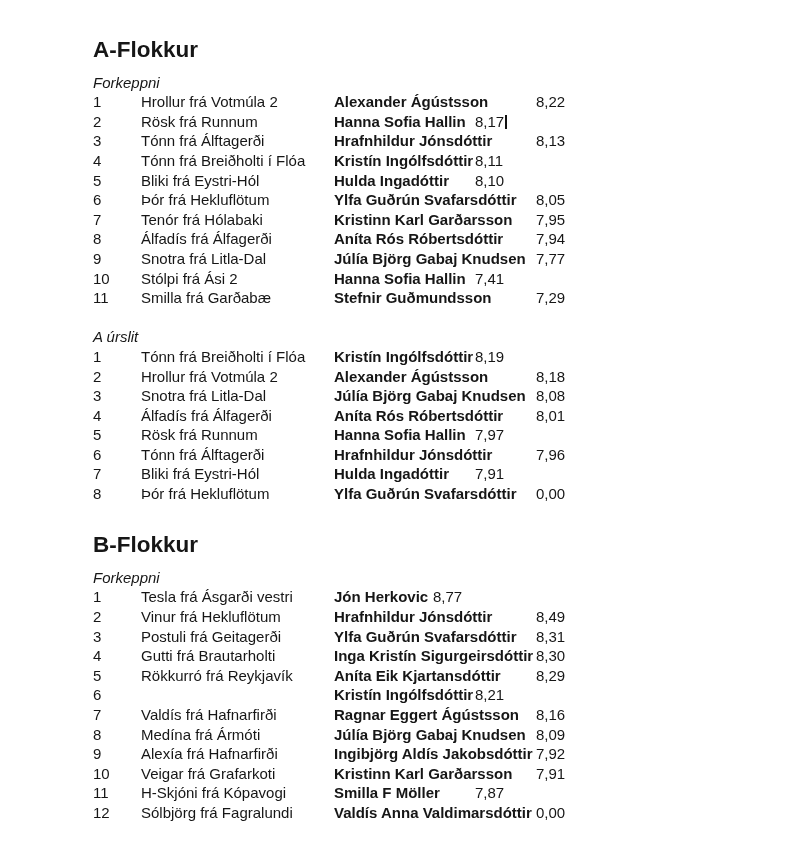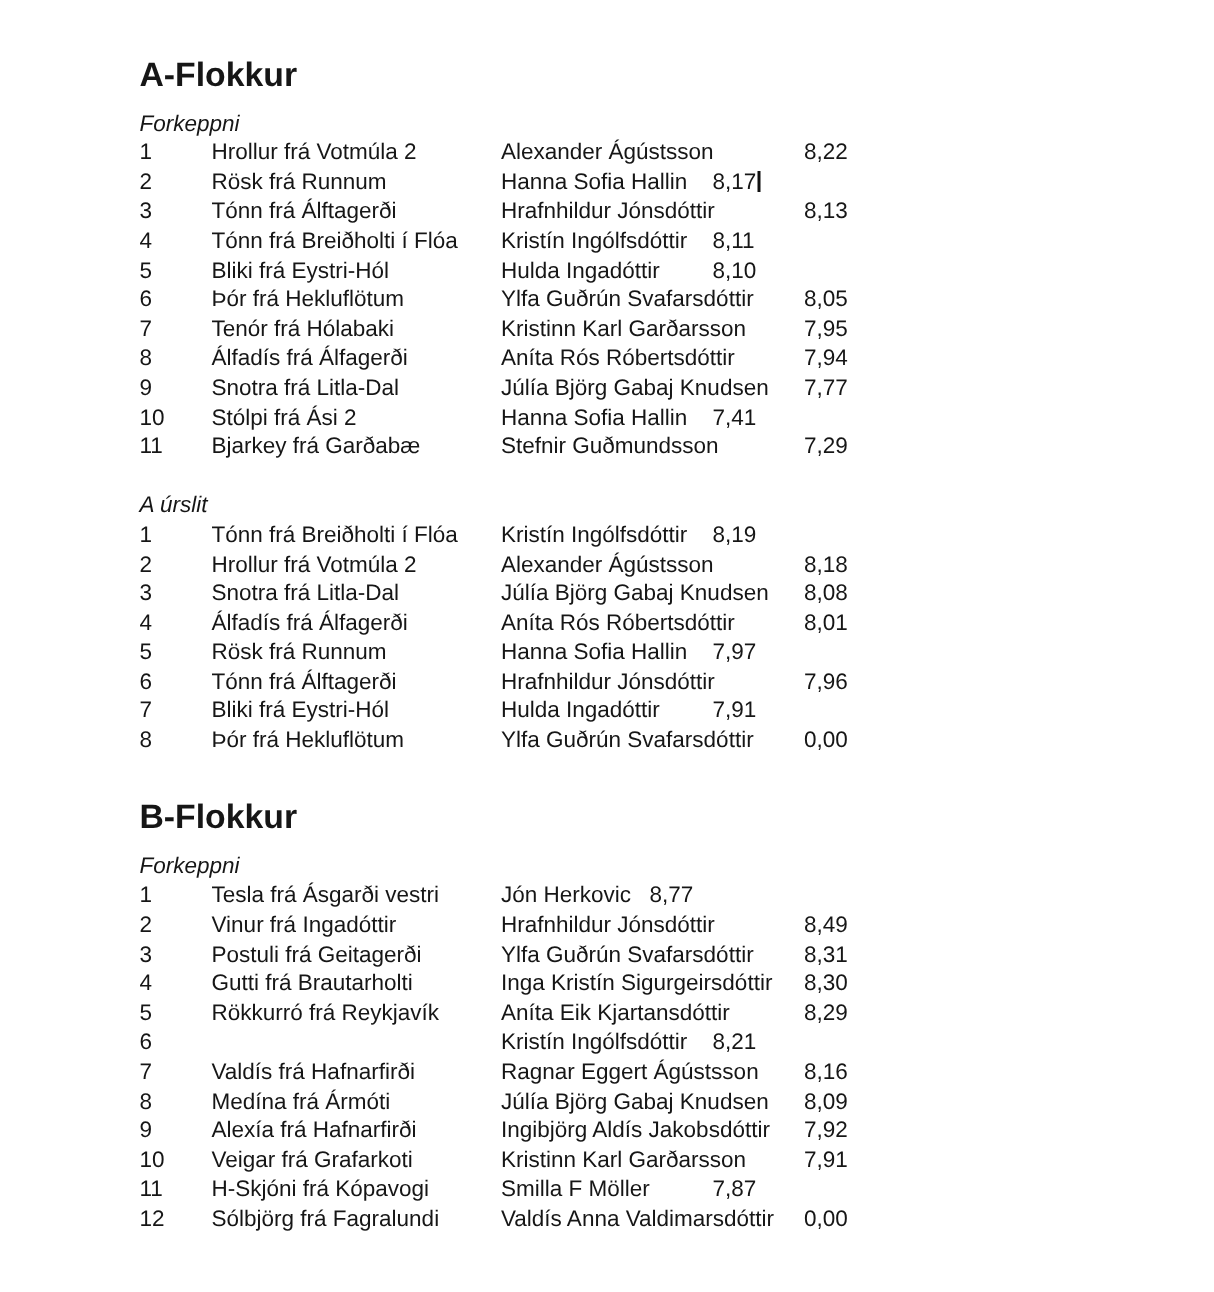--- a/index.html
+++ b/index.html
@@ -39,21 +39,21 @@
   }
   .row {
     position: relative;
     height: 19.6px;
     line-height: 19.6px;
     white-space: nowrap;
   }
   .cell { position: absolute; top: 0; white-space: nowrap; }
   .cell-rank  { left: 93px; }
   .cell-horse { left: 141px; }
-  .cell-rider { left: 334px; }
+  .cell-rider { left: 334px; font-weight: bold; }
   .cell-score.score-near { left: 433px; }
   .cell-score.score-mid  { left: 475px; }
   .cell-score.score-far  { left: 524px; margin-left: 12px; }
 
   .caret {
     display: inline-block;
     width: 1.5px;
     height: 14.5px;
     background: #111111;
     margin-left: 1px;
@@ -123,21 +123,21 @@
     <span class="cell cell-score score-far"><span>7,77</span></span>
   </div>
         <div class="row">
     <span class="cell cell-rank">10</span>
     <span class="cell cell-horse">Stólpi frá Ási 2</span>
     <span class="cell cell-rider">Hanna Sofia Hallin</span>
     <span class="cell cell-score score-mid"><span>7,41</span></span>
   </div>
         <div class="row">
     <span class="cell cell-rank">11</span>
-    <span class="cell cell-horse">Bjarkey frá Garðabæ</span>
+    <span class="cell cell-horse">Smilla frá Garðabæ</span>
     <span class="cell cell-rider">Stefnir Guðmundsson</span>
     <span class="cell cell-score score-far"><span>7,29</span></span>
   </div>
       </div>
       <div class="subsection">
     <div class="subsection-label">A úrslit</div>
   <div class="row">
     <span class="cell cell-rank">1</span>
     <span class="cell cell-horse">Tónn frá Breiðholti í Flóa</span>
     <span class="cell cell-rider">Kristín Ingólfsdóttir</span>
@@ -192,21 +192,21 @@
   <div class="subsection">
     <div class="subsection-label">Forkeppni</div>
   <div class="row">
     <span class="cell cell-rank">1</span>
     <span class="cell cell-horse">Tesla frá Ásgarði vestri</span>
     <span class="cell cell-rider">Jón Herkovic</span>
     <span class="cell cell-score score-near"><span>8,77</span></span>
   </div>
         <div class="row">
     <span class="cell cell-rank">2</span>
-    <span class="cell cell-horse">Vinur frá Ingadóttir</span>
+    <span class="cell cell-horse">Vinur frá Hekluflötum</span>
     <span class="cell cell-rider">Hrafnhildur Jónsdóttir</span>
     <span class="cell cell-score score-far"><span>8,49</span></span>
   </div>
         <div class="row">
     <span class="cell cell-rank">3</span>
     <span class="cell cell-horse">Postuli frá Geitagerði</span>
     <span class="cell cell-rider">Ylfa Guðrún Svafarsdóttir</span>
     <span class="cell cell-score score-far"><span>8,31</span></span>
   </div>
         <div class="row">

